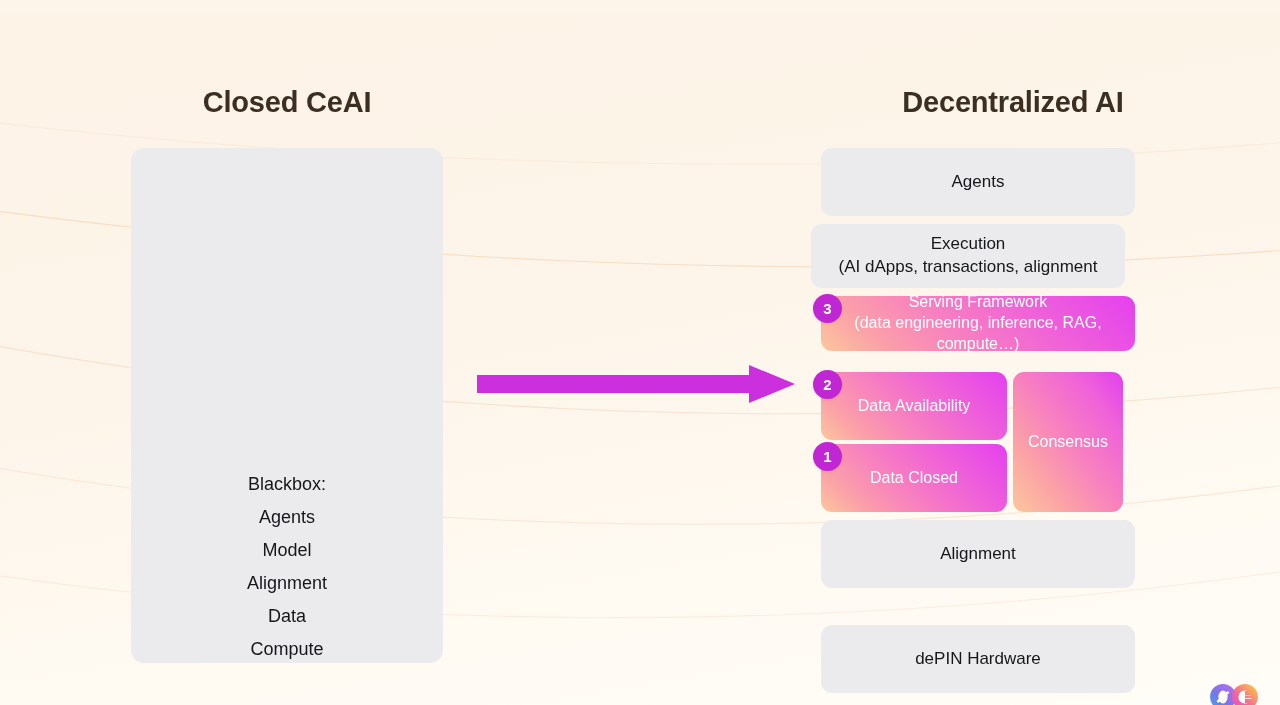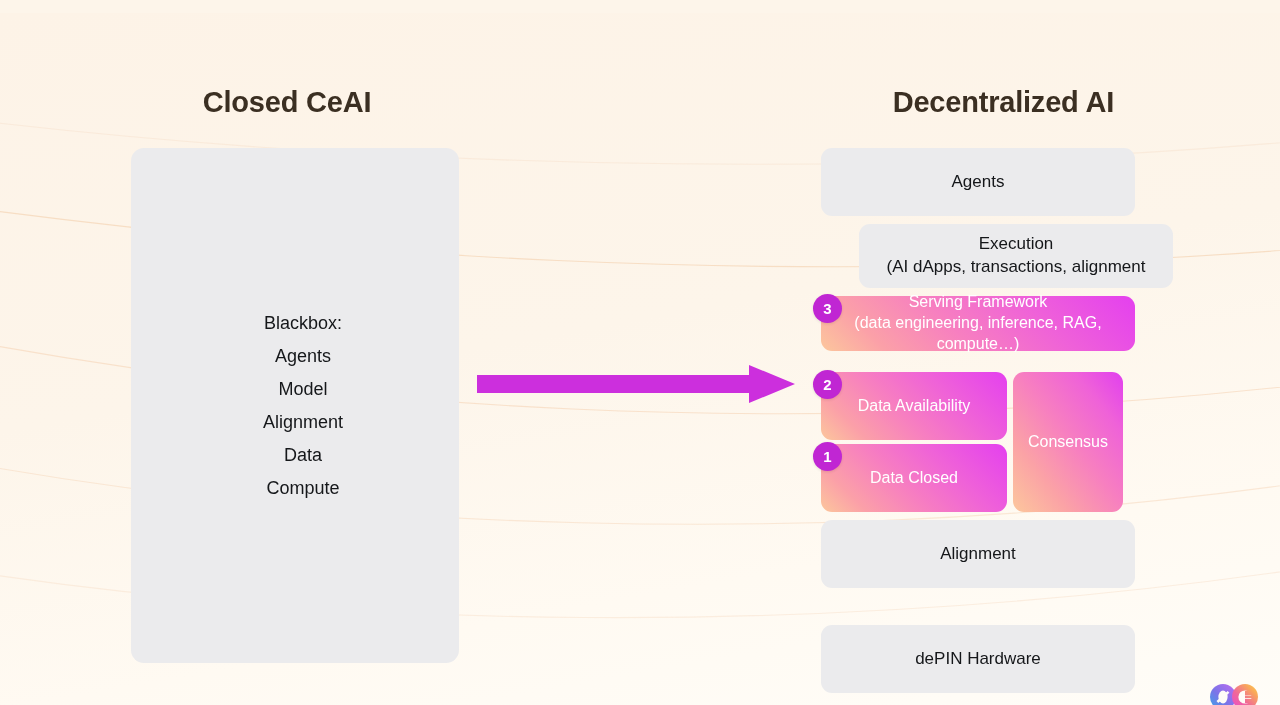--- a/index.html
+++ b/index.html
@@ -33,35 +33,34 @@
   .col-title {
     position: absolute;
     font-size: 29px;
     font-weight: bold;
     color: #3b2f22;
     letter-spacing: -0.2px;
     text-align: center;
     white-space: nowrap;
   }
   #title-left  { left: 131px; width: 312px; top: 73px; }
-  #title-right { left: 800px; width: 314px; top: 73px; text-align: right; }
+  #title-right { left: 856px; width: 314px; top: 73px; }
 
   
   #closed-box {
     position: absolute;
     left: 131px;
     top: 135px;
     width: 312px;
     height: 515px;
     background: #ebebed;
     border-radius: 13px;
     display: flex;
-    align-items: center;
+    align-items: flex-end;
     justify-content: center;
-    padding-left: 16px;
   }
   #closed-list {
     display: flex;
     flex-direction: column;
     align-items: center;
     gap: 6px;
     font-size: 18px;
     color: #15171a;
     line-height: 1.5;
   }
@@ -108,21 +107,21 @@
   .grad-magpeach {
     background: linear-gradient(to bottom left,
         #e13fef 0%,
         #ef62d8 22%,
         #f77fc0 48%,
         #fba2a6 74%,
         #fcc79c 100%);
   }
 
   #box-agents     { left: 821px; top: 135px; width: 314px; height: 68px; }
-  #box-execution  { left: 859px; top: 211px; width: 314px; height: 64px; }
+  #box-execution  { left: 811px; top: 211px; width: 314px; height: 64px; }
   #box-serving    { left: 821px; top: 283px; width: 314px; height: 55px; }
   #box-da         { left: 821px; top: 359px; width: 186px; height: 68px; }
   #box-storage    { left: 821px; top: 431px; width: 186px; height: 68px; }
   #box-consensus  { left: 1013px; top: 359px; width: 110px; height: 140px; }
   #box-settlement { left: 821px; top: 507px; width: 314px; height: 68px; }
   #box-depin      { left: 821px; top: 612px; width: 314px; height: 68px; }
 
   .badge {
     position: absolute;
     width: 29px;

